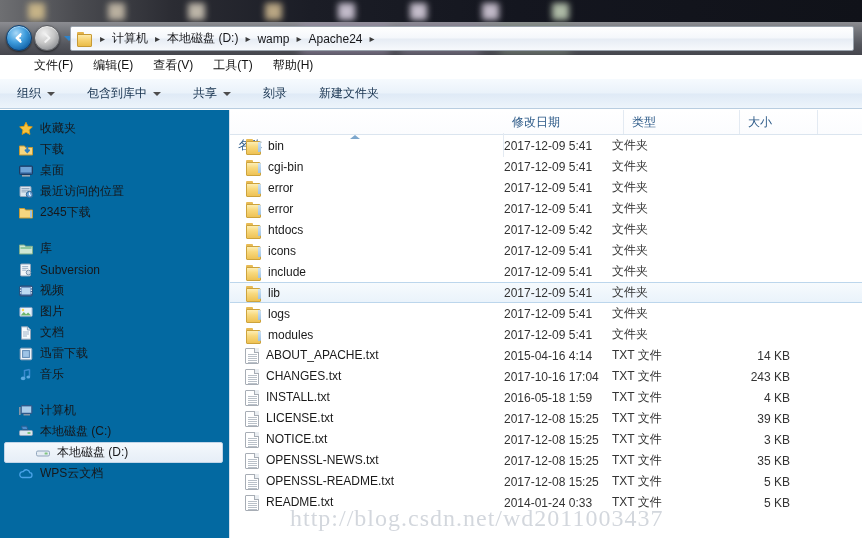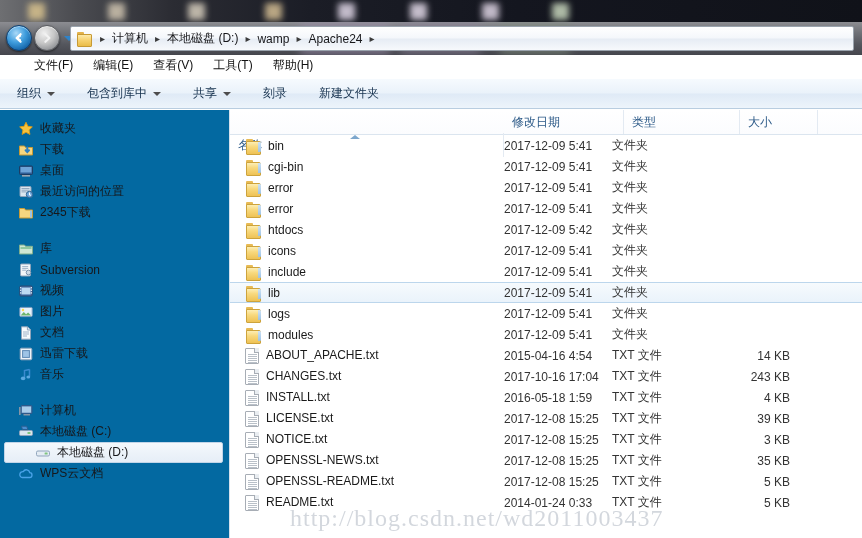--- a/index.html
+++ b/index.html
@@ -584,21 +584,21 @@
               <span class="txt-ic">
                 <span class="txt-fold"></span>
                 <i style="top: 5px;"></i>
                 <i style="top: 7px;"></i>
                 <i style="top: 9px;"></i>
                 <i style="top: 11px;"></i>
                 <i style="top: 13px;"></i>
               </span>
               <span>ABOUT_APACHE.txt</span>
             </div>
-            <div class="cell-date">2015-04-16 4:54</div>
+            <div class="cell-date">2015-04-16 4:14</div>
             <div class="cell-type">TXT 文件</div>
             <div class="cell-size">14 KB</div>
           </div>
           <div class="row">
             <div class="cell-name">
               <span class="txt-ic">
                 <span class="txt-fold"></span>
                 <i style="top: 5px;"></i>
                 <i style="top: 7px;"></i>
                 <i style="top: 9px;"></i>

